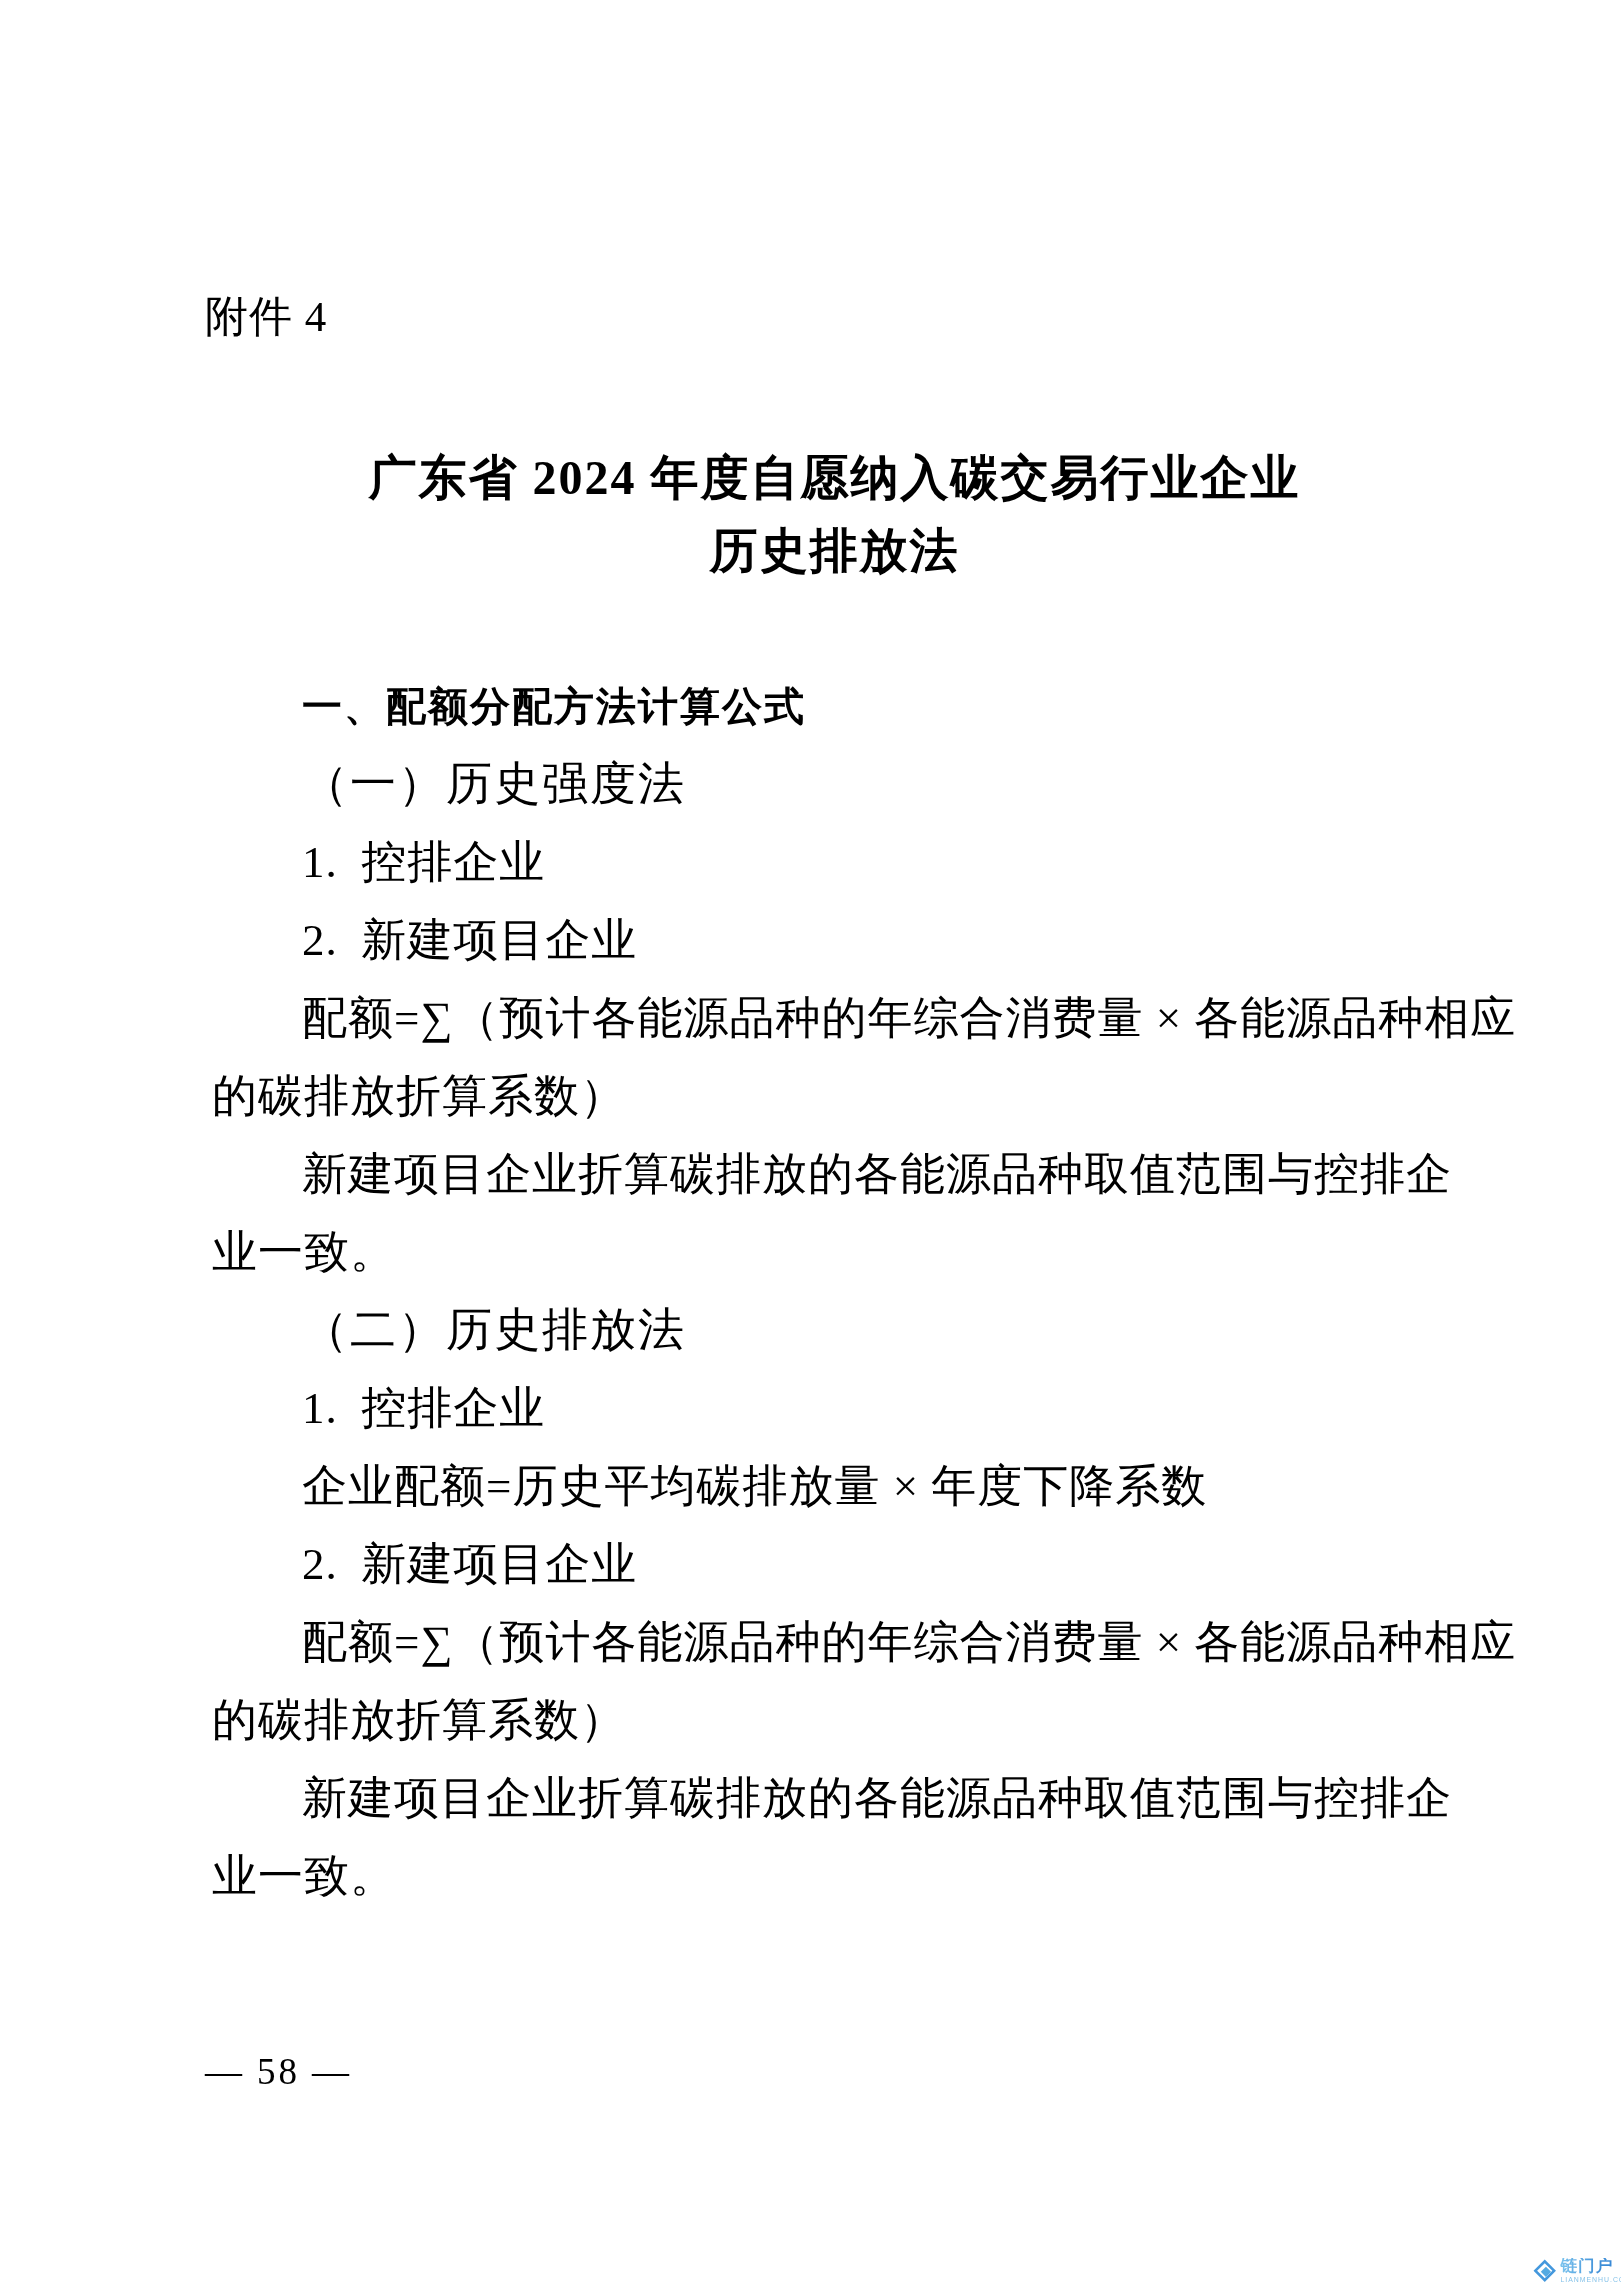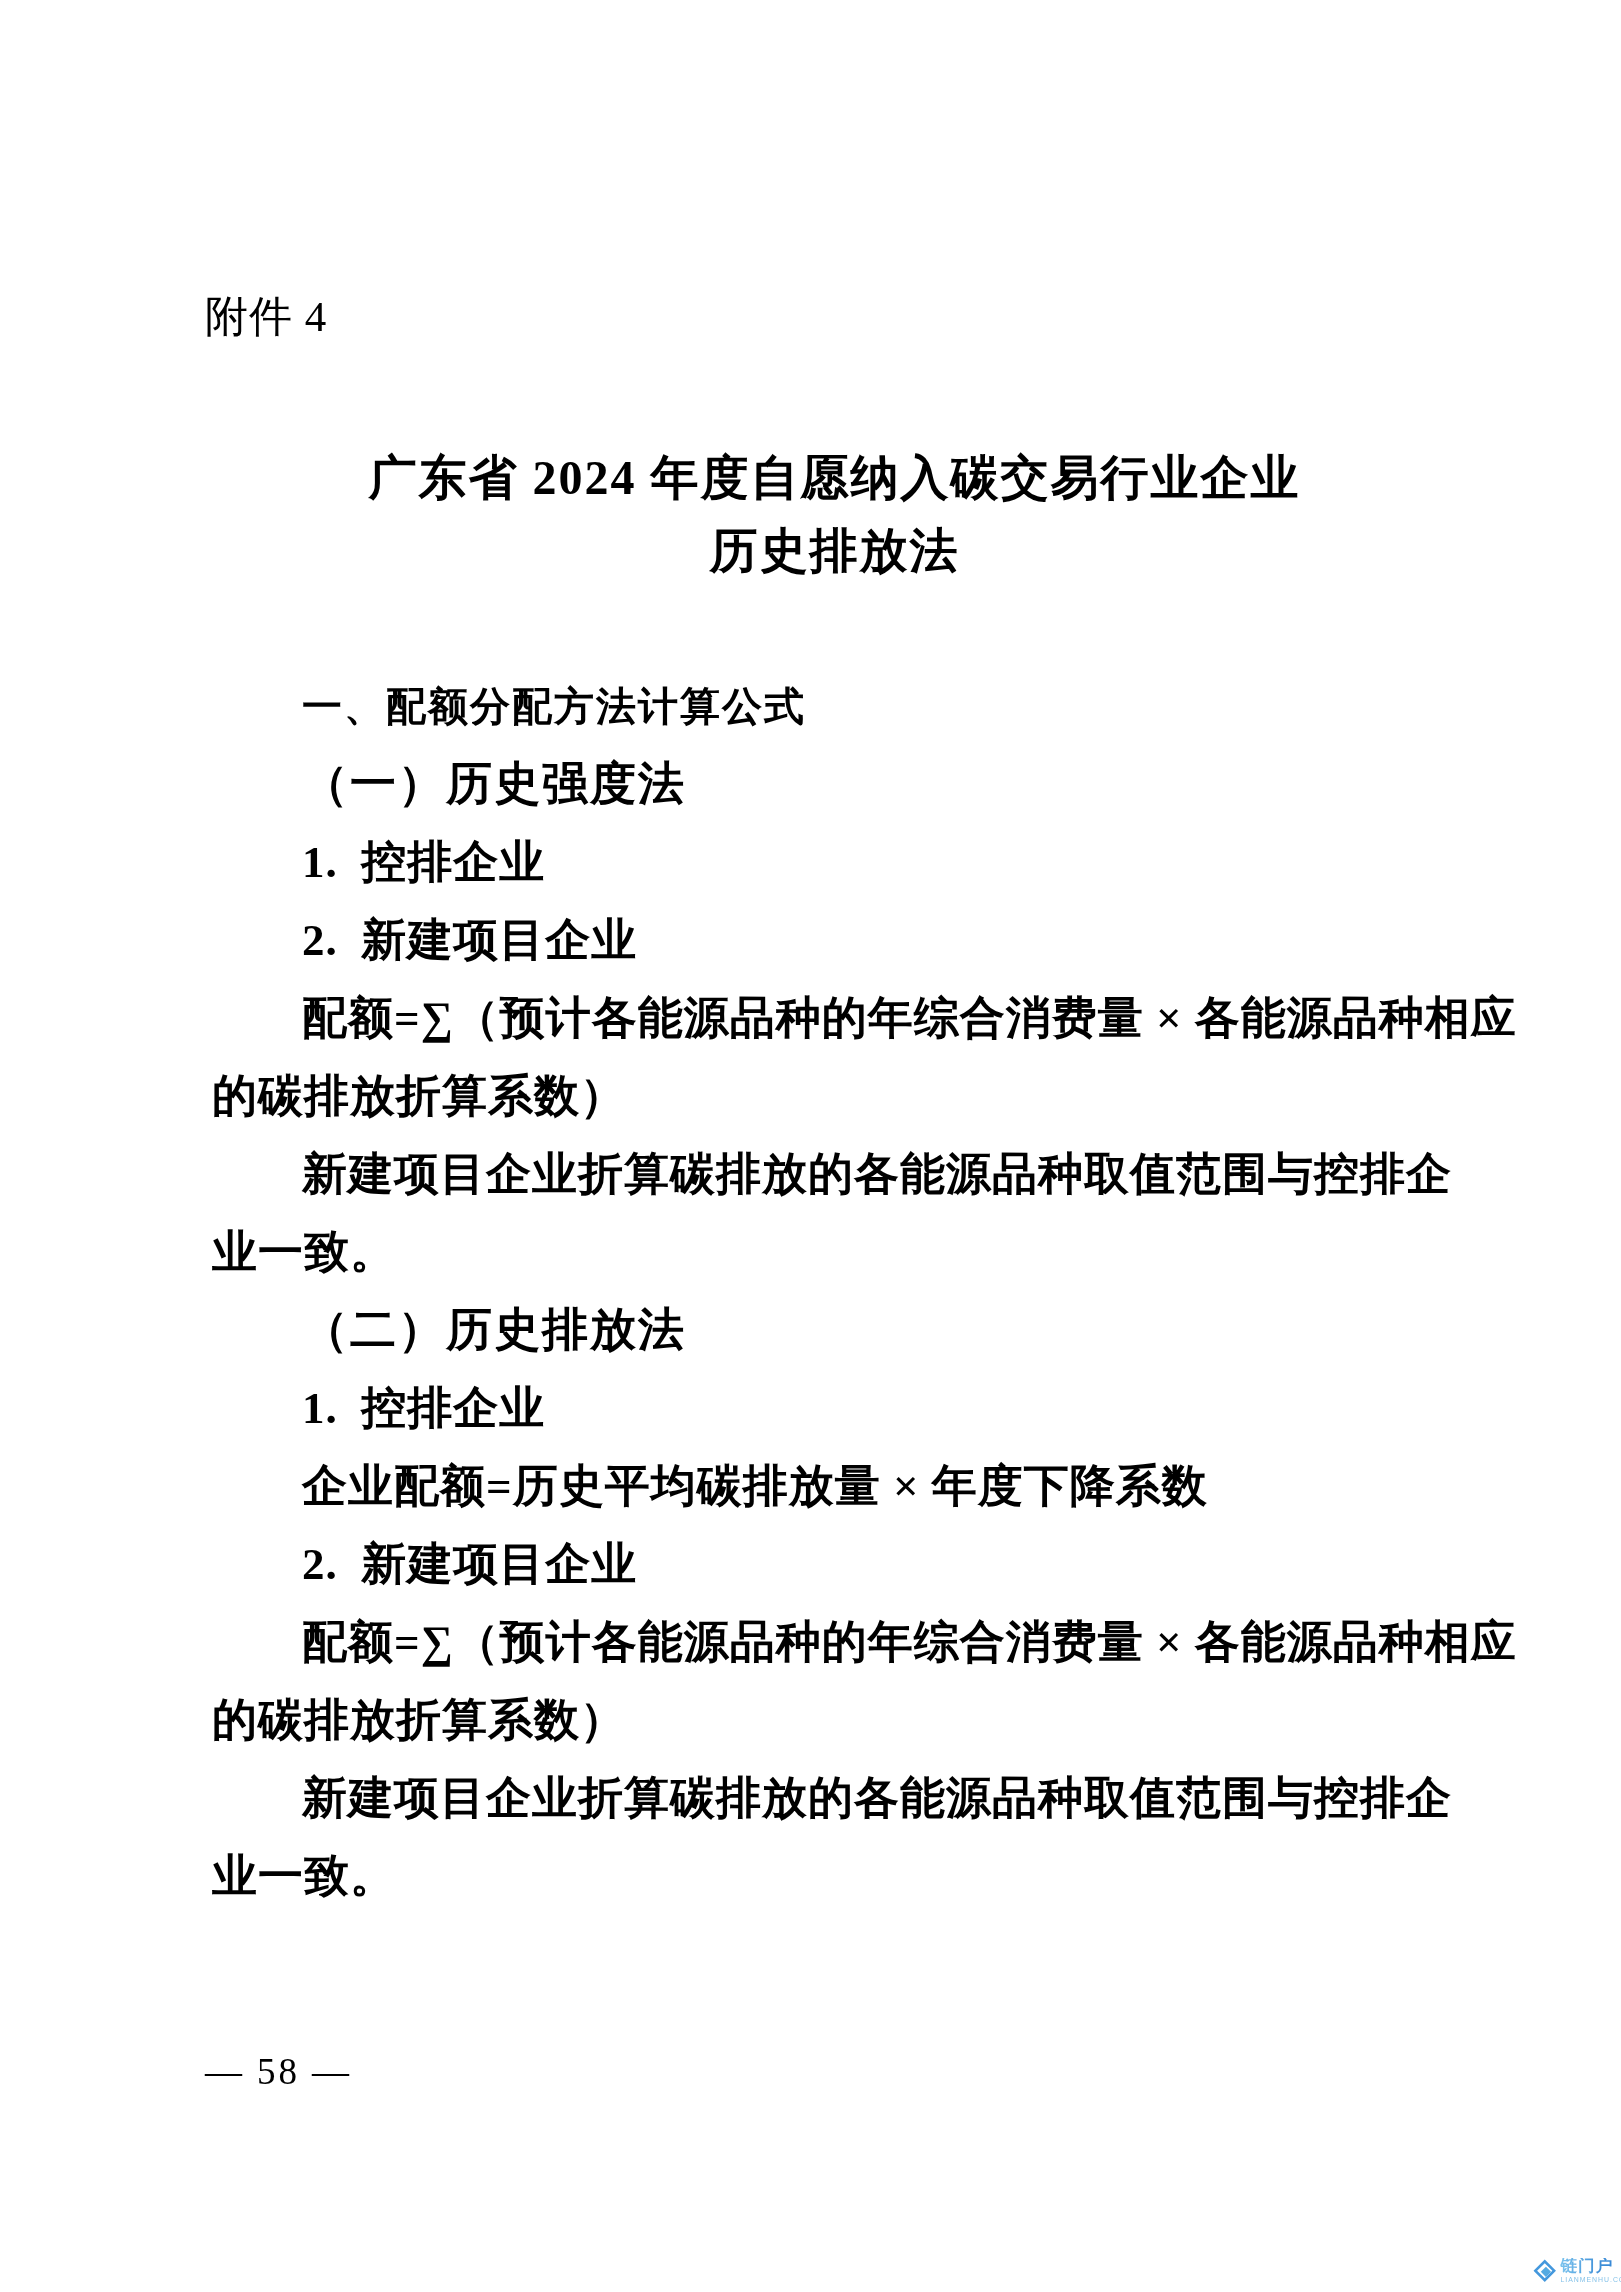--- a/index.html
+++ b/index.html
@@ -41,21 +41,20 @@
     left: 212px;
     top: 667px;
     width: 1230px;
   }
   .body-text p {
     margin: 0;
     font-size: 45px;
     line-height: 78px;
     letter-spacing: 1px;
     white-space: nowrap;
-    font-weight: bold;
   }
   .body-text p.indent { text-indent: 90px; }
   .body-text p.h1 {
     font-family: "Liberation Sans", sans-serif;
     font-weight: 700;
     font-size: 40px;
     letter-spacing: 2px;
   }
   .body-text p.kai {
     font-size: 46px;

